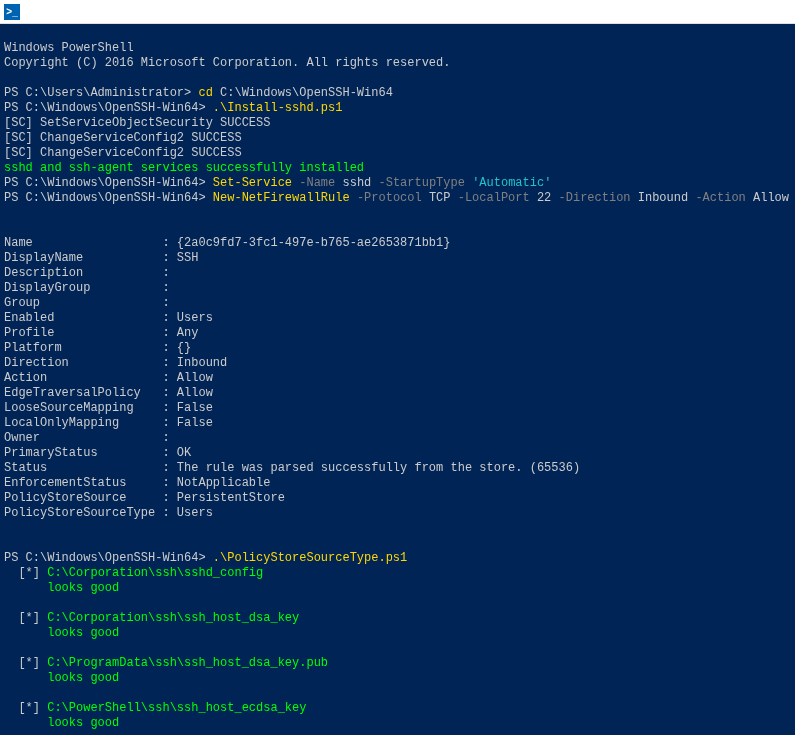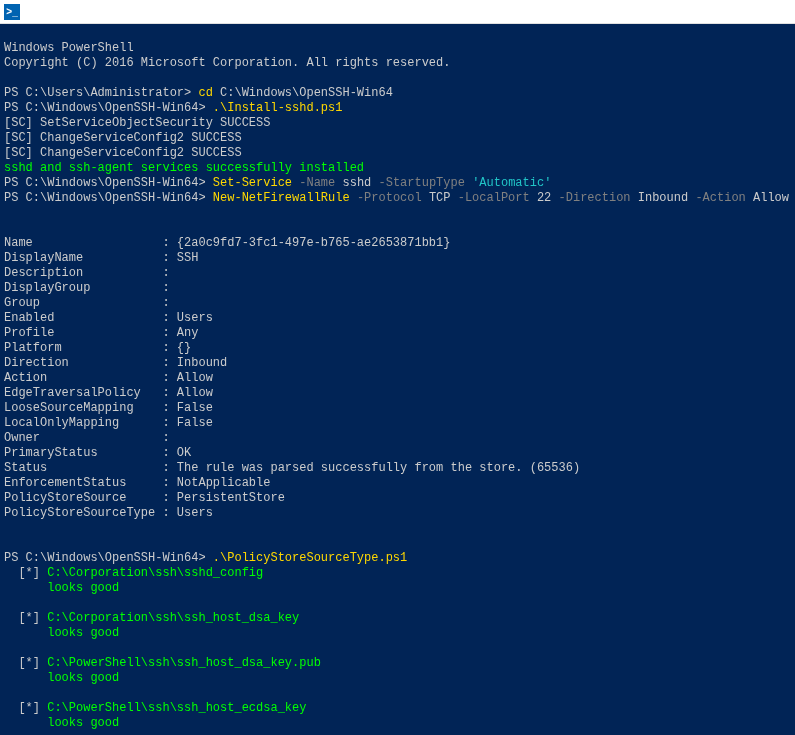--- a/index.html
+++ b/index.html
@@ -92,21 +92,21 @@
 PolicyStoreSourceType : <span>Users</span>
 
 
 <span>PS C:\Windows\OpenSSH-Win64&gt;</span> <span class="cmd-yellow">.\PolicyStoreSourceType.ps1</span>
 <span>  [*]</span> <span class="green">C:\Corporation\ssh\sshd_config</span>
 <span class="green">      looks good</span>
 
 <span>  [*]</span> <span class="green">C:\Corporation\ssh\ssh_host_dsa_key</span>
 <span class="green">      looks good</span>
 
-<span>  [*]</span> <span class="green">C:\PowerShell\ssh\ssh_host_dsa_key.pub</span>
+<span>  [*]</span> <span class="green">C:\ProgramData\ssh\ssh_host_dsa_key.pub</span>
 <span class="green">      looks good</span>
 
 <span>  [*]</span> <span class="green">C:\PowerShell\ssh\ssh_host_ecdsa_key</span>
 <span class="green">      looks good</span>
 
  
 
 
  
 

